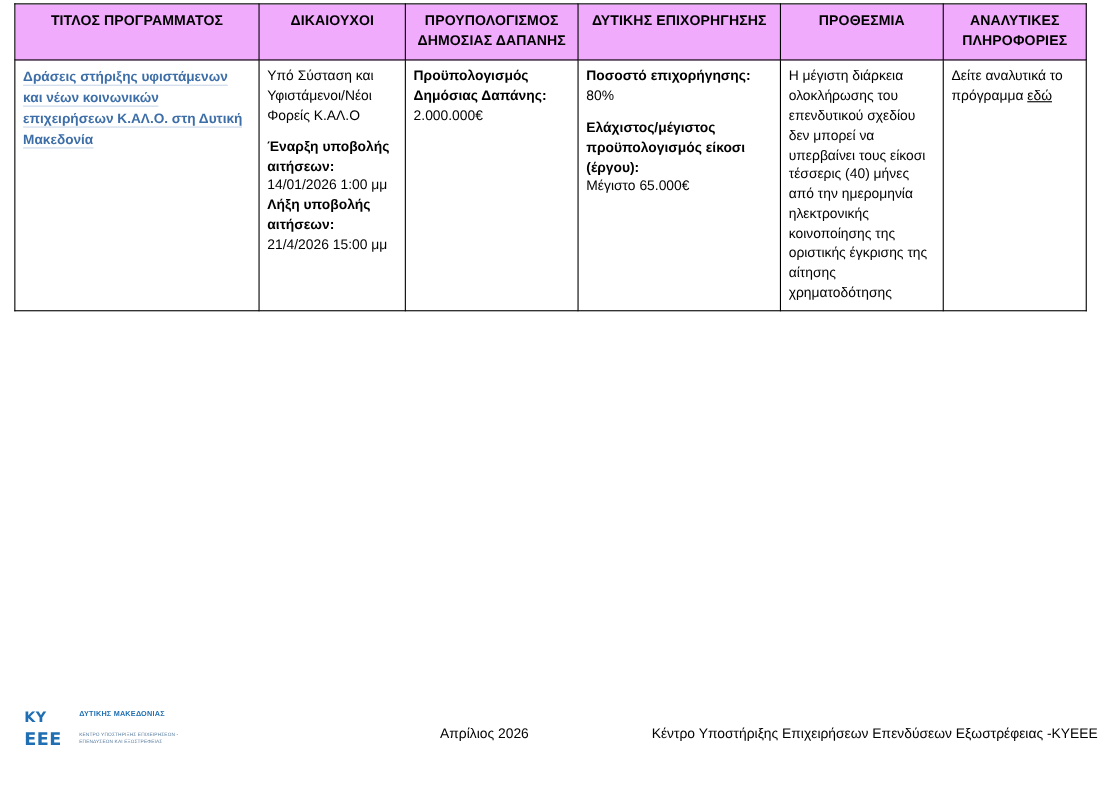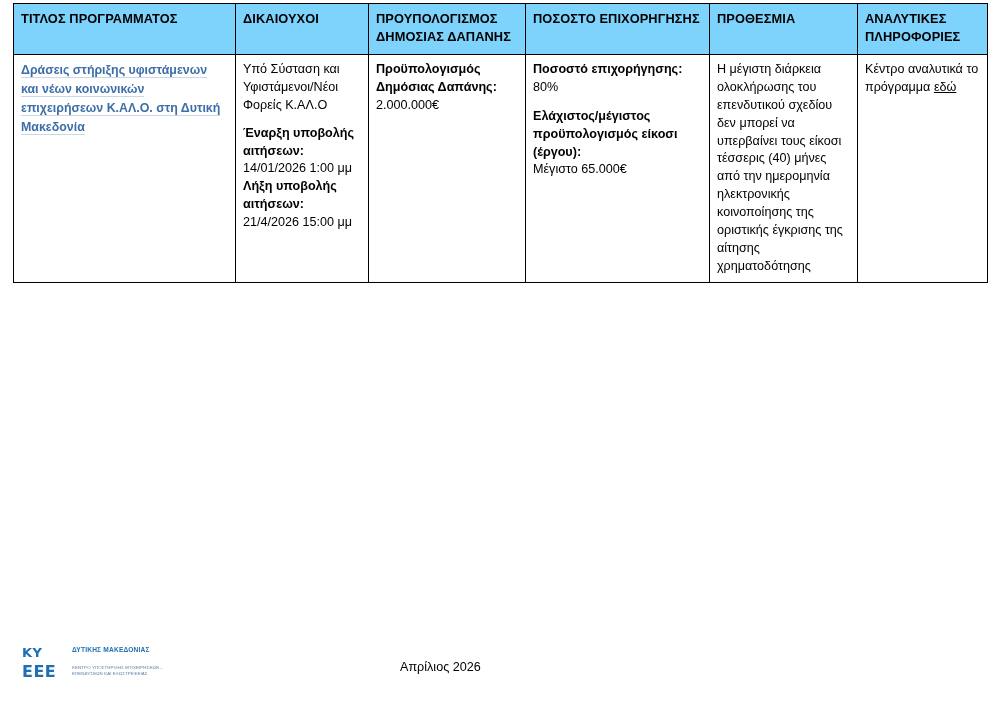--- a/index.html
+++ b/index.html
@@ -36,25 +36,25 @@
   table.prog-table th,
   table.prog-table td {
     border: 1px solid #000000;
     vertical-align: top;
     padding: 6px 7px 6px 7px;
     font-size: 12.6px;
     line-height: 1.42;
   }
 
   table.prog-table thead th {
-    background: #7dd3fc;
+    background: #f0abfc;
     font-weight: bold;
     font-size: 12.8px;
     height: 38px;
-    text-align: left;
+    text-align: center;
     letter-spacing: 0.1px;
   }
 
   td.body-cell {
     height: 212px;
     font-size: 12.4px;
   }
 
   .col-1 { width: 222px; }
   .col-2 { width: 133px; }
@@ -186,21 +186,21 @@
       <col class="col-3">
       <col class="col-4">
       <col class="col-5">
       <col class="col-6">
     </colgroup>
     <thead>
       <tr>
         <th>ΤΙΤΛΟΣ ΠΡΟΓΡΑΜΜΑΤΟΣ</th>
         <th>ΔΙΚΑΙΟΥΧΟΙ</th>
         <th>ΠΡΟΥΠΟΛΟΓΙΣΜΟΣ ΔΗΜΟΣΙΑΣ ΔΑΠΑΝΗΣ</th>
-        <th>ΠΟΣΟΣΤΟ ΕΠΙΧΟΡΗΓΗΣΗΣ</th>
+        <th>ΔΥΤΙΚΗΣ ΕΠΙΧΟΡΗΓΗΣΗΣ</th>
         <th>ΠΡΟΘΕΣΜΙΑ</th>
         <th>ΑΝΑΛΥΤΙΚΕΣ ΠΛΗΡΟΦΟΡΙΕΣ</th>
       </tr>
     </thead>
     <tbody>
       <tr>
         <td class="body-cell">
           <span class="title-link">Δράσεις στήριξης υφιστάμενων και νέων κοινωνικών επιχειρήσεων Κ.ΑΛ.Ο. στη Δυτική Μακεδονία</span>
         </td>
         <td class="body-cell">
@@ -218,29 +218,30 @@
         <td class="body-cell">
           <p class="cl cell-strong">Ποσοστό επιχορήγησης:</p>
           <p class="gap">80%</p>
           <p class="cl cell-strong">Ελάχιστος/μέγιστος προϋπολογισμός είκοσι (έργου):</p>
           <p class="cl">Μέγιστο 65.000€</p>
         </td>
         <td class="body-cell">
           <p class="cl">Η μέγιστη διάρκεια ολοκλήρωσης του επενδυτικού σχεδίου δεν μπορεί να υπερβαίνει τους είκοσι τέσσερις (40) μήνες από την ημερομηνία ηλεκτρονικής κοινοποίησης της οριστικής έγκρισης της αίτησης χρηματοδότησης</p>
         </td>
         <td class="body-cell">
-          <p class="cl"><span>Κέντρο αναλυτικά το πρόγραμμα </span><a class="inline-link" href="#">εδώ</a></p>
+          <p class="cl"><span>Δείτε αναλυτικά το πρόγραμμα </span><a class="inline-link" href="#">εδώ</a></p>
         </td>
       </tr>
     </tbody>
   </table>
 
   <div class="footer">
     <div class="logo">
       <div class="logo-ky">ΚΥ</div>
       <div class="logo-eee">ΕΕΕ</div>
       <div class="logo-region">ΔΥΤΙΚΗΣ ΜΑΚΕΔΟΝΙΑΣ</div>
       <div class="logo-sub">ΚΕΝΤΡΟ ΥΠΟΣΤΗΡΙΞΗΣ ΕΠΙΧΕΙΡΗΣΕΩΝ - ΕΠΕΝΔΥΣΕΩΝ ΚΑΙ ΕΞΩΣΤΡΕΦΕΙΑΣ</div>
     </div>
     <div class="footer-date">Απρίλιος 2026</div>
+    <div class="footer-org">Κέντρο Υποστήριξης Επιχειρήσεων Επενδύσεων Εξωστρέφειας -ΚΥΕΕΕ</div>
   </div>
 
 </div>
 
 </body></html>

